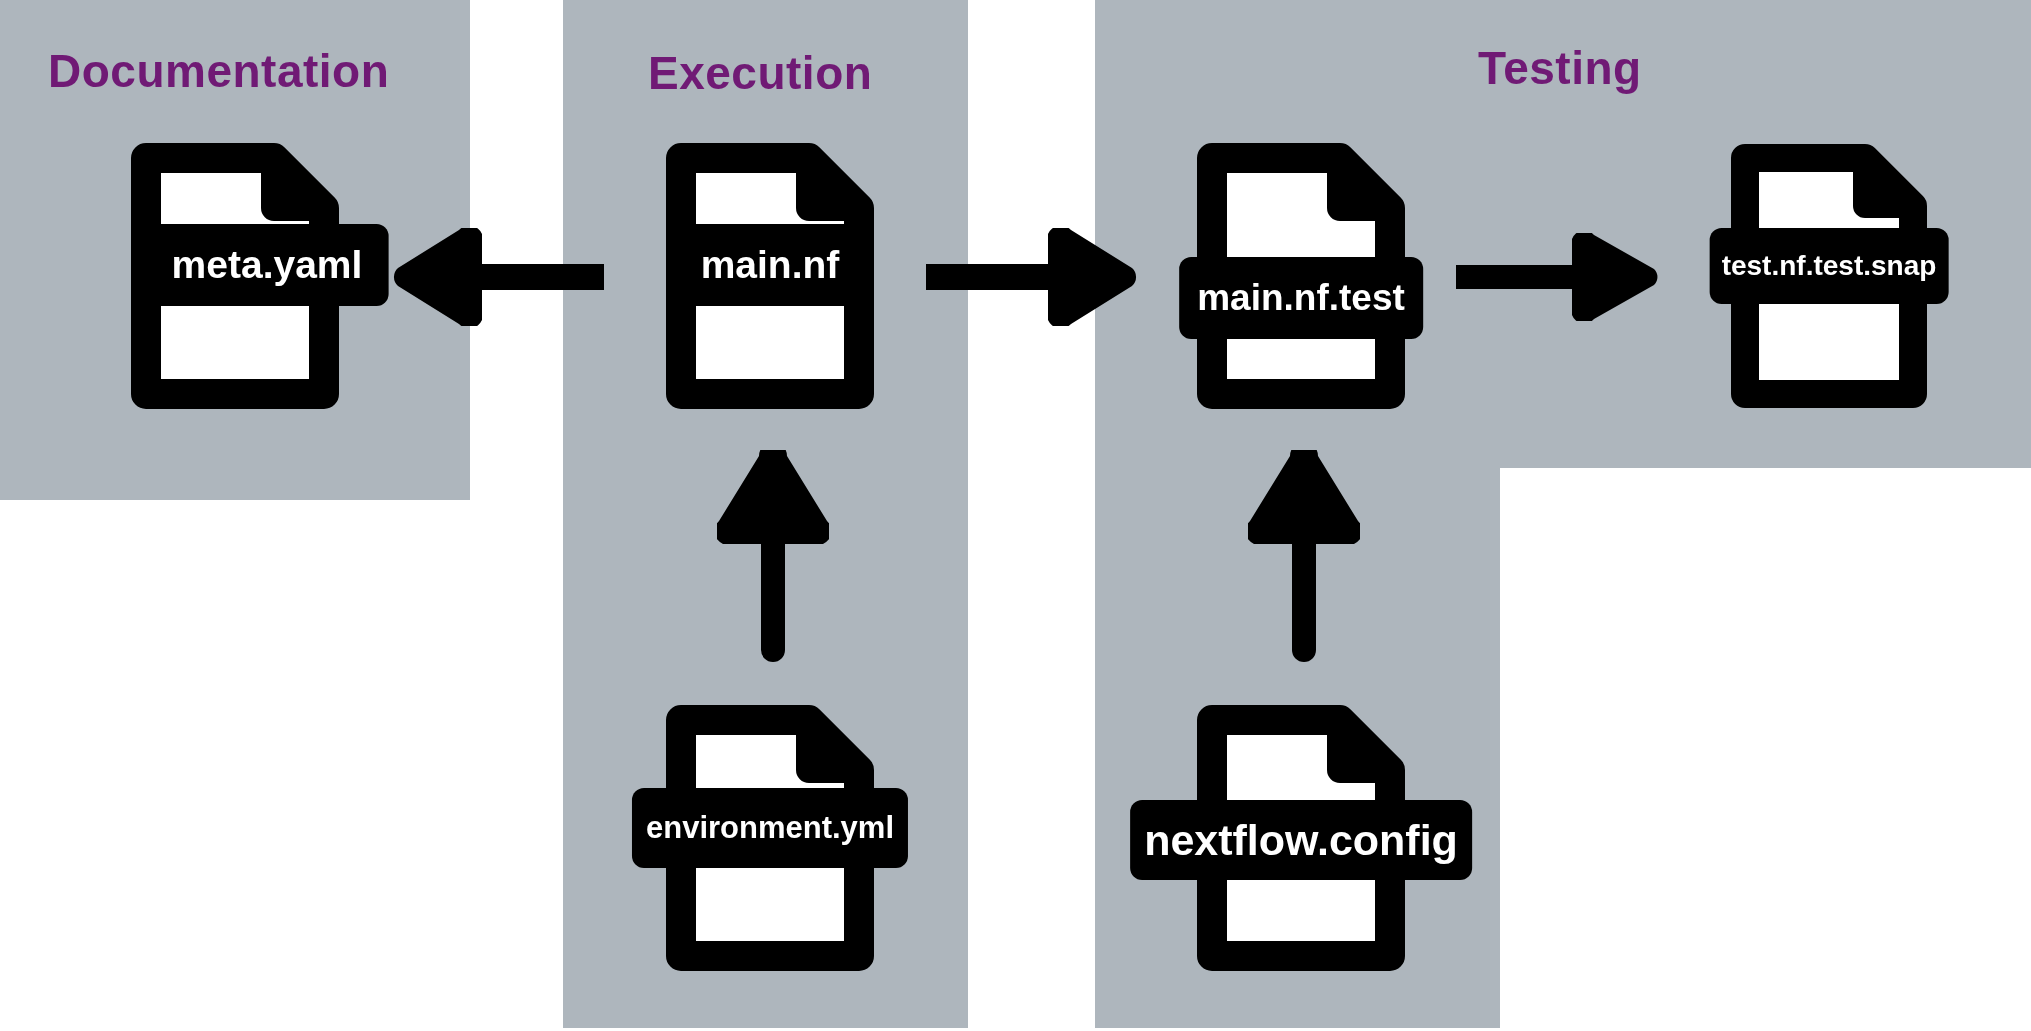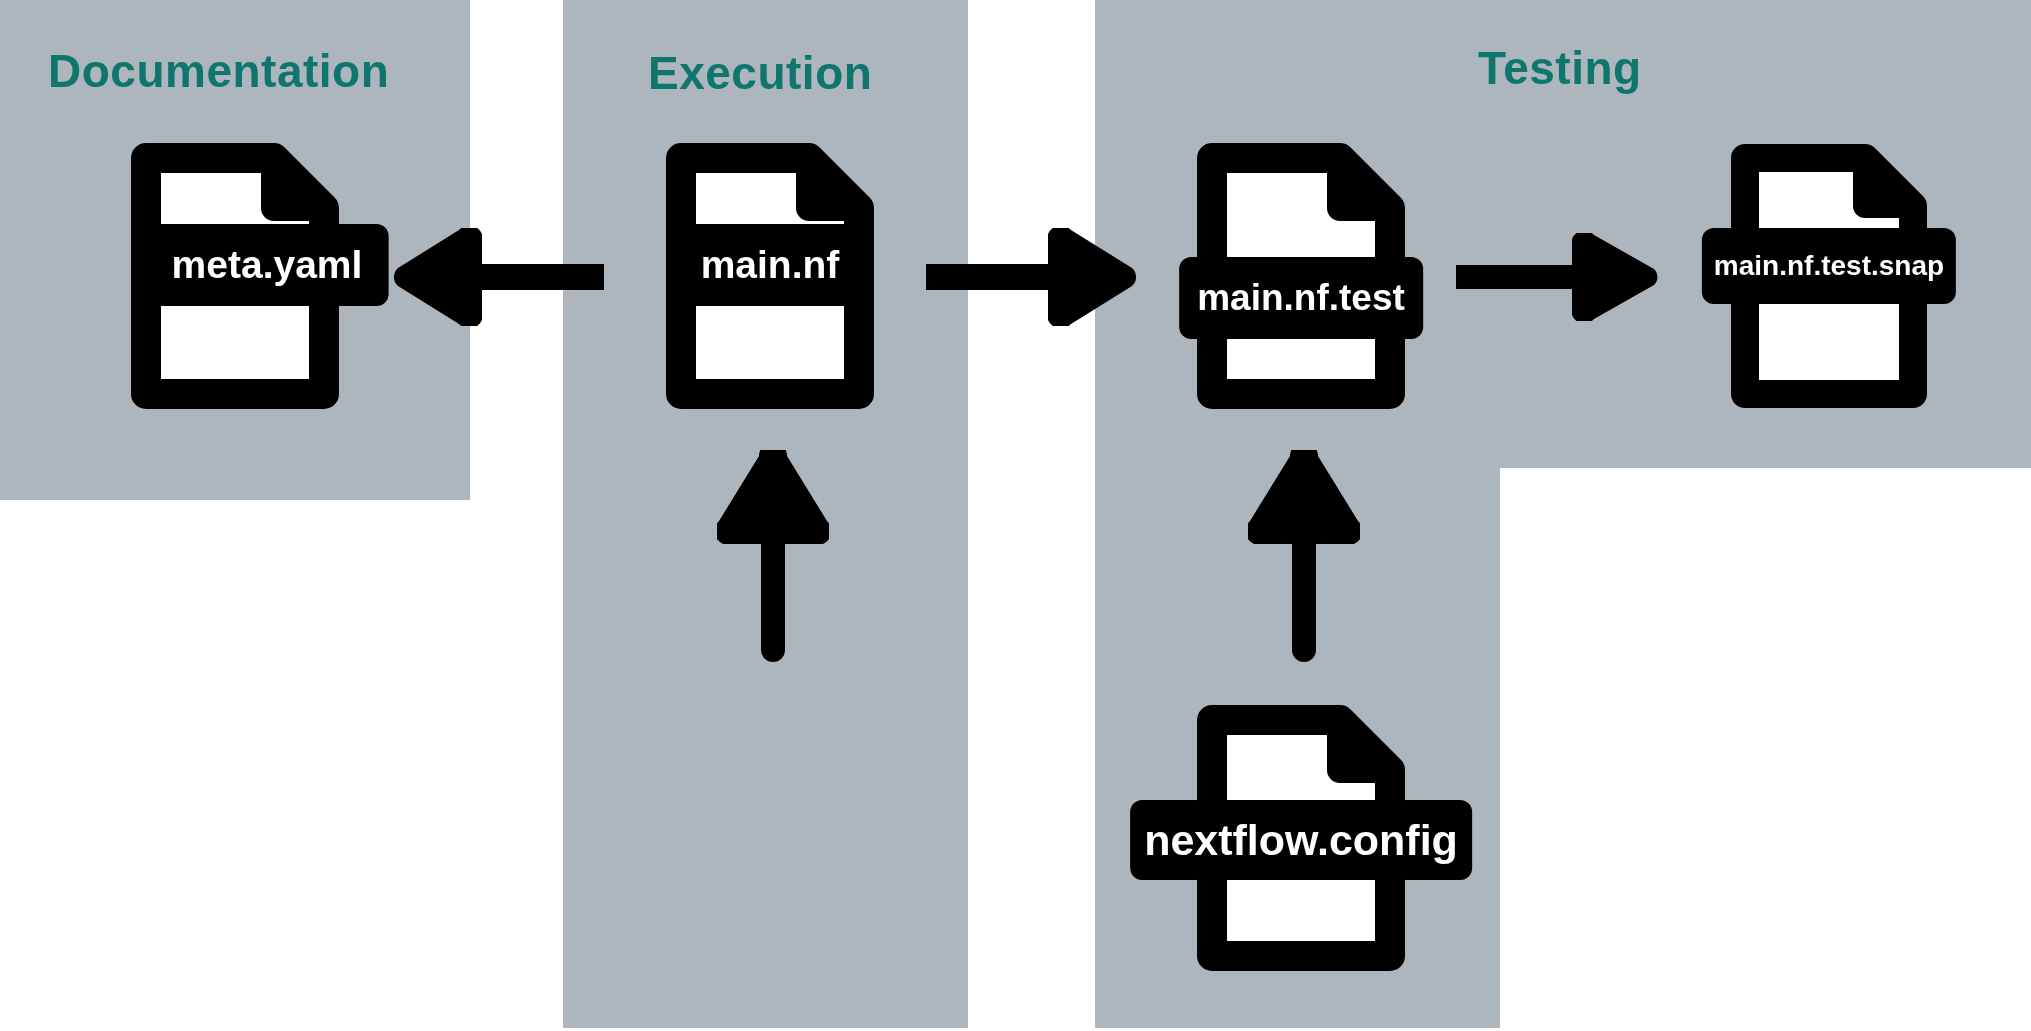--- a/index.html
+++ b/index.html
@@ -14,21 +14,21 @@
     background: #ffffff;
     overflow: hidden;
     font-family: "Liberation Sans", sans-serif;
   }
   .panel {
     position: absolute;
     background: #aeb6bd;
   }
   .panel-title {
     position: absolute;
-    color: #0f766e;
+    color: #701a75;
     font-weight: bold;
     font-size: 46px;
     letter-spacing: 0.5px;
     white-space: nowrap;
     line-height: 1;
   }
 
   
   .file-node {
     position: absolute;
@@ -133,23 +133,30 @@
       <path d="M 150 22 L 150 72 L 200 72 Z" fill="#000000" stroke="#000000" stroke-width="26" stroke-linejoin="round"></path>
     </svg>
     <div class="file-label" style="top:88px; height:82px; padding:0 18px; font-size:37px;margin-top:33px;">main.nf.test</div>
   </div>
 
   <div class="file-node" style="left:1723px; top:136px; width:212px; height:280px;">
     <svg class="file-icon" width="212" height="280" viewBox="0 0 212 280">
       <path d="M 22 22 L 142 22 L 190 70 L 190 258 L 22 258 Z" fill="#ffffff" stroke="#000000" stroke-width="28" stroke-linejoin="round" stroke-linecap="round"></path>
       <path d="M 142 22 L 142 70 L 190 70 Z" fill="#000000" stroke="#000000" stroke-width="24" stroke-linejoin="round"></path>
     </svg>
-    <div class="file-label" style="top:92px; height:76px; padding:0 12px; font-size:28px;">main.nf.test.snap</div>
+    <div class="file-label" style="top:92px; height:76px; padding:0 12px; font-size:28px;">test.nf.test.snap</div>
   </div>
 
+  <div class="file-node" style="left:659px; top:698px; width:222px; height:280px;">
+    <svg class="file-icon" width="222" height="280" viewBox="0 0 222 280">
+      <path d="M 22 22 L 150 22 L 200 72 L 200 258 L 22 258 Z" fill="#ffffff" stroke="#000000" stroke-width="30" stroke-linejoin="round" stroke-linecap="round"></path>
+      <path d="M 150 22 L 150 72 L 200 72 Z" fill="#000000" stroke="#000000" stroke-width="26" stroke-linejoin="round"></path>
+    </svg>
+    <div class="file-label" style="top:90px; height:80px; padding:0 14px; font-size:31px;">environment.yml</div>
+  </div>
 
   <div class="file-node" style="left:1190px; top:698px; width:222px; height:280px;">
     <svg class="file-icon" width="222" height="280" viewBox="0 0 222 280">
       <path d="M 22 22 L 150 22 L 200 72 L 200 258 L 22 258 Z" fill="#ffffff" stroke="#000000" stroke-width="30" stroke-linejoin="round" stroke-linecap="round"></path>
       <path d="M 150 22 L 150 72 L 200 72 Z" fill="#000000" stroke="#000000" stroke-width="26" stroke-linejoin="round"></path>
     </svg>
     <div class="file-label" style="top:102px; height:80px; padding:0 14px; font-size:43px;">nextflow.config</div>
   </div>
 
 </div>

